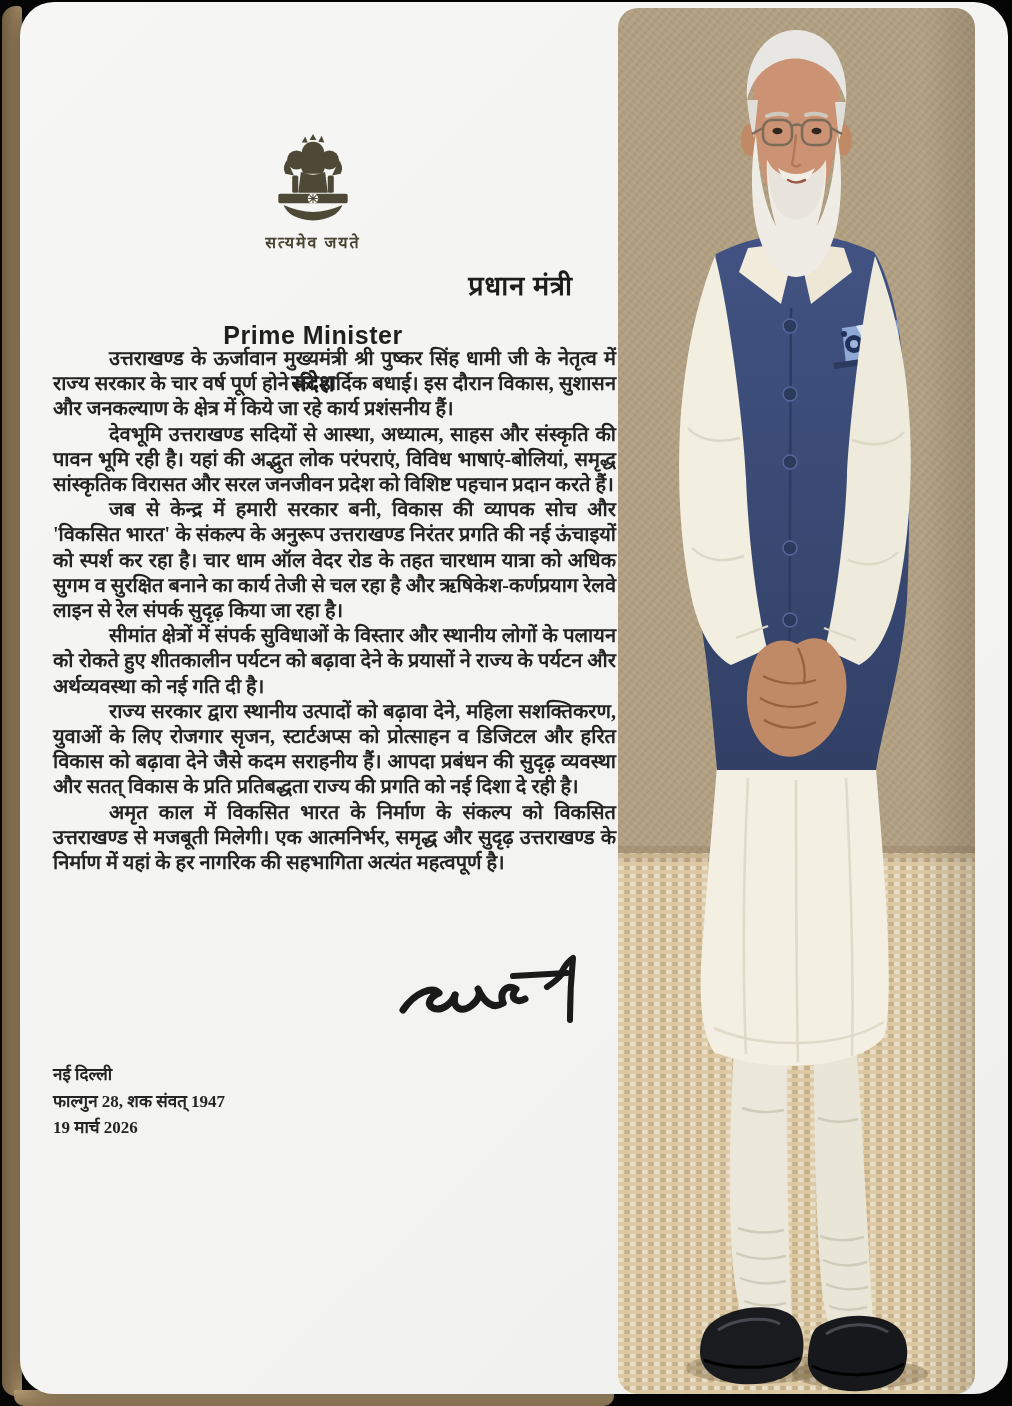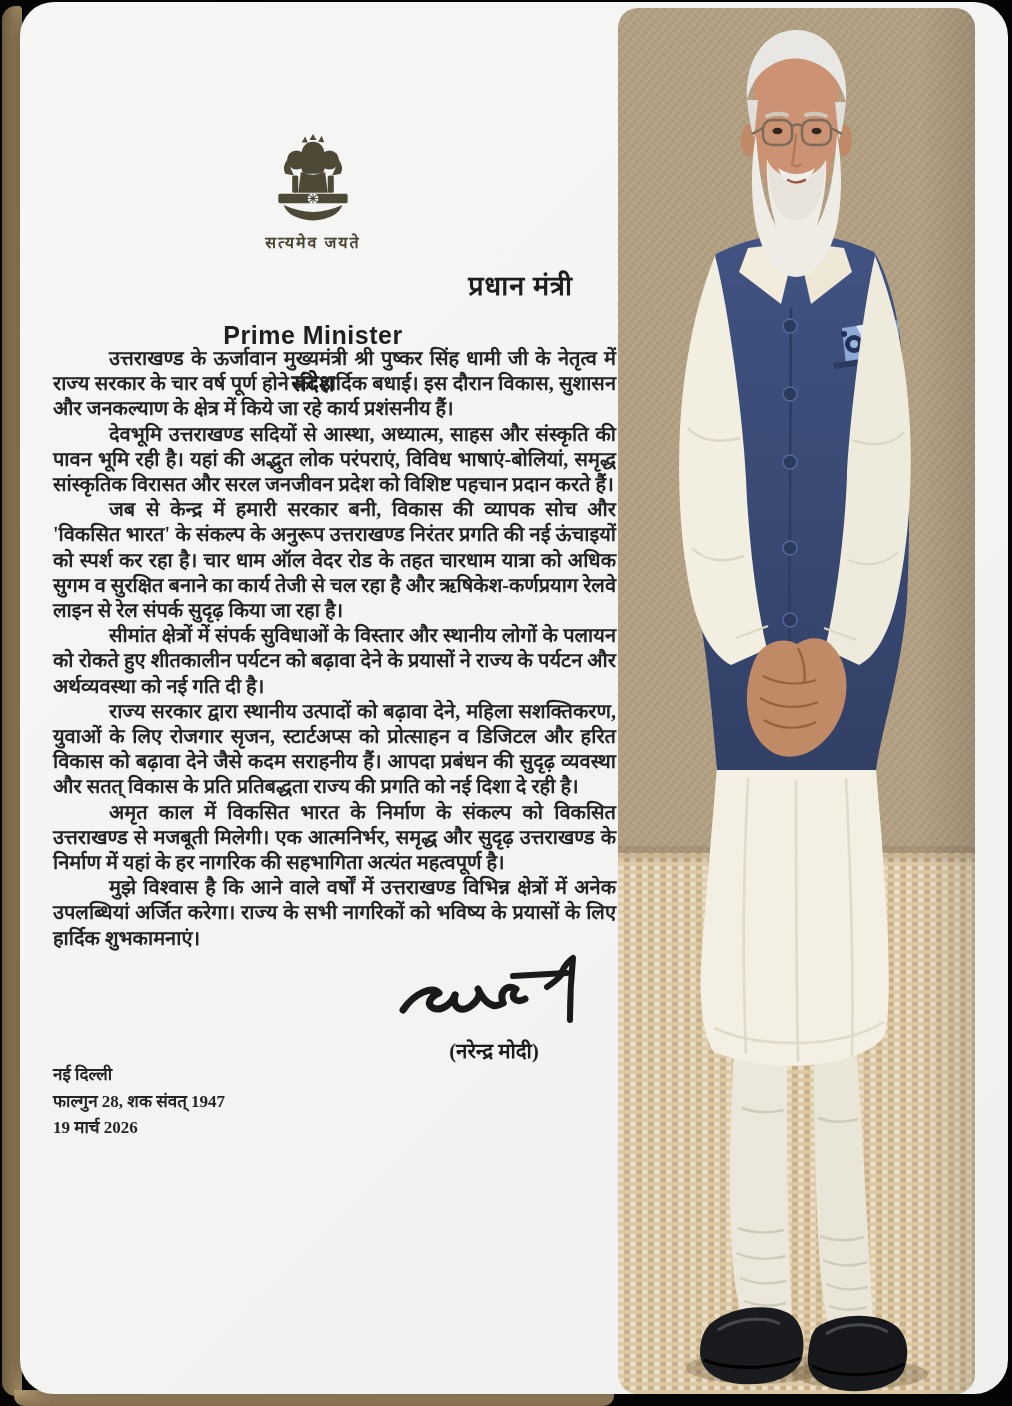--- a/index.html
+++ b/index.html
@@ -91,35 +91,33 @@
     <div class="subject">संदेश</div>
   </div>
 
   <div class="letter-body">
     <p>उत्तराखण्ड के ऊर्जावान मुख्यमंत्री श्री पुष्कर सिंह धामी जी के नेतृत्व में राज्य सरकार के चार वर्ष पूर्ण होने की हार्दिक बधाई। इस दौरान विकास, सुशासन और जनकल्याण के क्षेत्र में किये जा रहे कार्य प्रशंसनीय हैं।</p>
     <p>देवभूमि उत्तराखण्ड सदियों से आस्था, अध्यात्म, साहस और संस्कृति की पावन भूमि रही है। यहां की अद्भुत लोक परंपराएं, विविध भाषाएं-बोलियां, समृद्ध सांस्कृतिक विरासत और सरल जनजीवन प्रदेश को विशिष्ट पहचान प्रदान करते हैं।</p>
     <p>जब से केन्द्र में हमारी सरकार बनी, विकास की व्यापक सोच और 'विकसित भारत' के संकल्प के अनुरूप उत्तराखण्ड निरंतर प्रगति की नई ऊंचाइयों को स्पर्श कर रहा है। चार धाम ऑल वेदर रोड के तहत चारधाम यात्रा को अधिक सुगम व सुरक्षित बनाने का कार्य तेजी से चल रहा है और ऋषिकेश-कर्णप्रयाग रेलवे लाइन से रेल संपर्क सुदृढ़ किया जा रहा है।</p>
     <p>सीमांत क्षेत्रों में संपर्क सुविधाओं के विस्तार और स्थानीय लोगों के पलायन को रोकते हुए शीतकालीन पर्यटन को बढ़ावा देने के प्रयासों ने राज्य के पर्यटन और अर्थव्यवस्था को नई गति दी है।</p>
     <p>राज्य सरकार द्वारा स्थानीय उत्पादों को बढ़ावा देने, महिला सशक्तिकरण, युवाओं के लिए रोजगार सृजन, स्टार्टअप्स को प्रोत्साहन व डिजिटल और हरित विकास को बढ़ावा देने जैसे कदम सराहनीय हैं। आपदा प्रबंधन की सुदृढ़ व्यवस्था और सतत् विकास के प्रति प्रतिबद्धता राज्य की प्रगति को नई दिशा दे रही है।</p>
     <p>अमृत काल में विकसित भारत के निर्माण के संकल्प को विकसित उत्तराखण्ड से मजबूती मिलेगी। एक आत्मनिर्भर, समृद्ध और सुदृढ़ उत्तराखण्ड के निर्माण में यहां के हर नागरिक की सहभागिता अत्यंत महत्वपूर्ण है।</p>
-    <p>मुझे विश्वास है कि आने वाले वर्षों में उत्तराखण्ड विभिन्न क्षेत्रों में अनेक उपलब्धियां अर्जित करेगा। राज्य के सभी नागरिकों को भविष्य के प्रयासों के लिए हार्दिक शुभकामनाएं।</p>
   </div>
 
   <div class="sign-block">
     <svg width="210" height="76" viewBox="0 0 210 76">
       <g fill="none" stroke="#1a1a1a" stroke-linecap="round" stroke-linejoin="round">
         <path stroke-width="7" d="M14,56 C 26,38 44,32 50,39 C 41,43 37,50 44,54 C 53,58 63,49 66,41"></path>
         <path stroke-width="7" d="M66,41 C 63,54 72,59 82,52 C 90,46 92,39 89,35 C 95,48 104,56 114,49"></path>
         <path stroke-width="7" d="M114,49 C 110,37 118,30 127,35 C 120,43 127,50 136,45"></path>
         <path stroke-width="6" d="M124,22 L 178,19"></path>
         <path stroke-width="6" d="M158,33 C 164,29 170,24 173,20"></path>
         <path stroke-width="6" d="M172,19 C 176,11 181,6 184,4 C 182,24 181,48 181,66"></path>
       </g>
     </svg>
-    <div class="sign-name">(नरेन्द्र मोदी)</div>
   </div>
 
   <div class="date-block">
     <div>नई दिल्ली</div>
     <div>फाल्गुन 28, शक संवत् 1947</div>
     <div>19 मार्च 2026</div>
   </div>
 </div>
 
 <div class="photo-wrap">

